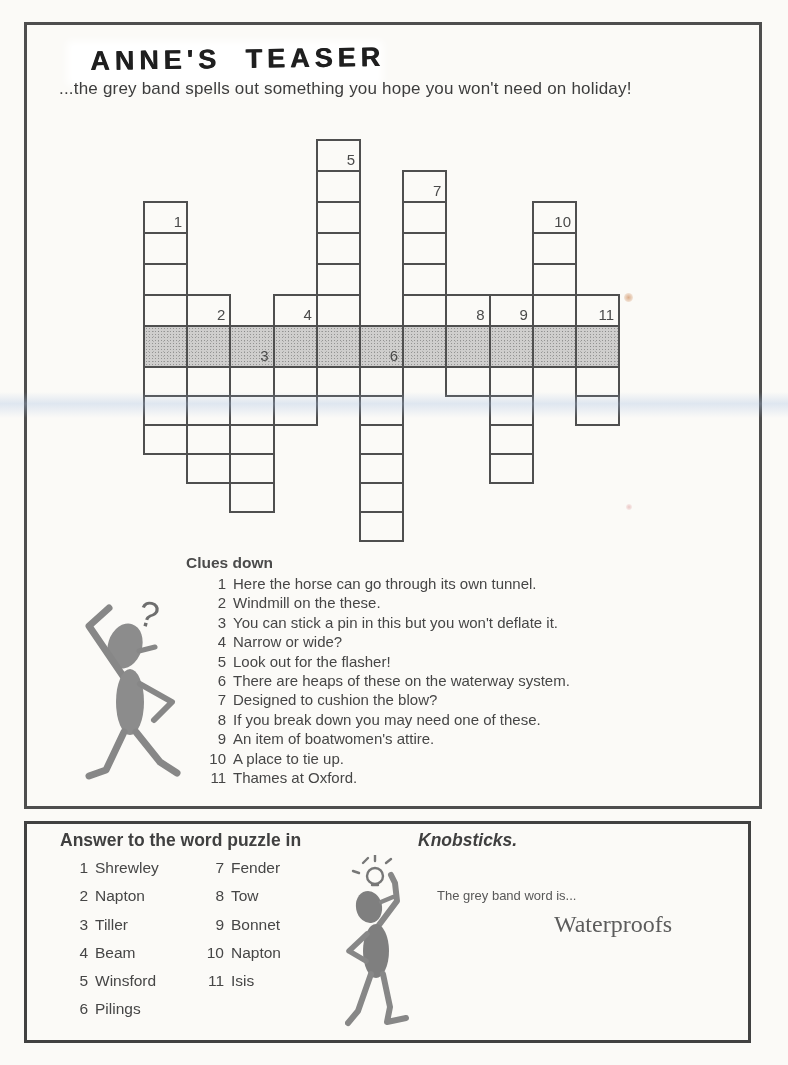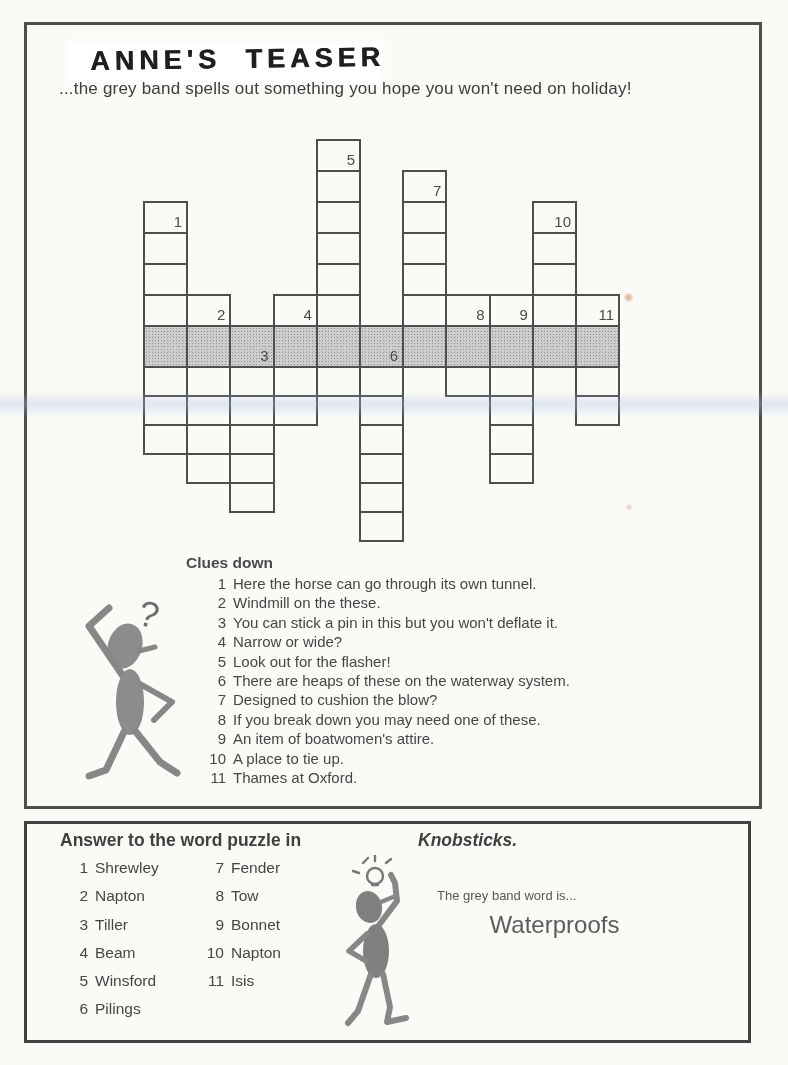--- a/index.html
+++ b/index.html
@@ -46,21 +46,21 @@
   .answer-heading{left:60px;top:830px;font-size:17.5px;font-weight:700;color:#404040;}
   .publication{left:418px;top:830px;font-size:17.5px;font-weight:700;font-style:italic;color:#3f3f3f;}
   .ans-list{font-size:15.5px;color:#464646;}
   .ans-list-1{left:60px;top:859px;}
   .ans-list-2{left:185px;top:859px;}
   .ans-row{display:flex;height:28.3px;align-items:flex-start;white-space:nowrap;}
   .ans-num{display:inline-block;text-align:right;margin-right:7px;flex:none;}
   .ans-list-1 .ans-num{width:28px;}
   .ans-list-2 .ans-num{width:39px;}
   .band-intro{left:437px;top:888px;width:235px;text-align:left;font-size:13px;color:#585858;}
-  .band-word{left:437px;top:911px;width:235px;text-align:center;font-size:24px;color:#5c5c5c;}
+  .band-word{left:437px;top:911px;width:235px;text-align:right;font-size:24px;color:#5c5c5c;font-family:Liberation Serif, serif;}
 
   svg .ink{stroke:#878787;fill:none;stroke-linecap:round;stroke-linejoin:round;}
 </style>
 </head>
 <body>
 
 <div class="page">
 
   <div class="abs main-box"></div>
   <div class="abs title-strip"></div>

